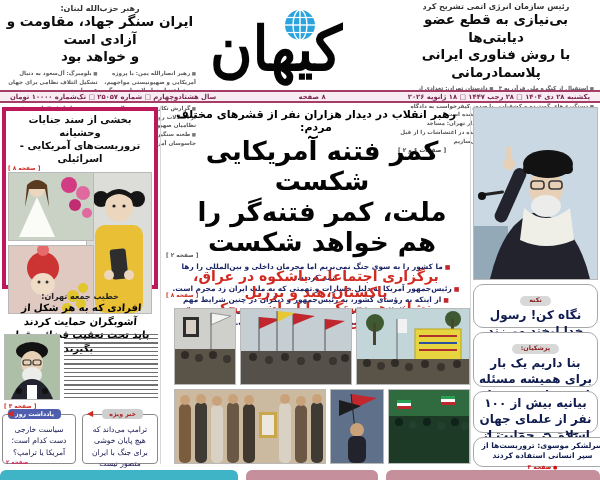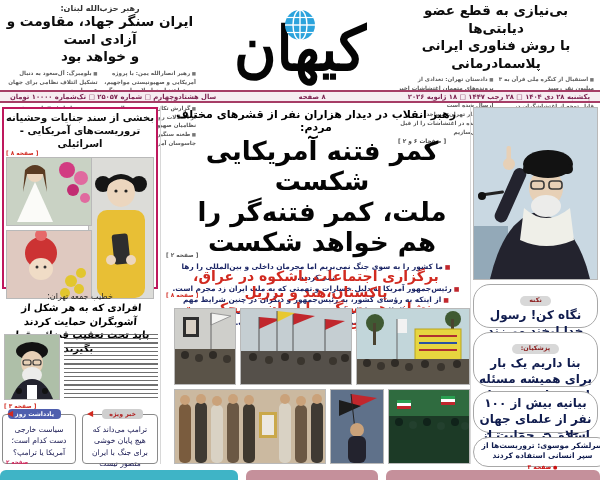--- a/index.html
+++ b/index.html
@@ -26,32 +26,32 @@
   
   .lead-kicker{font-size:11px;font-weight:bold;color:#000;text-align:center;}
   .lead-h{font-size:26px;font-weight:bold;color:#050505;text-align:center;letter-spacing:-.5px;margin-left:12px;}
   .lead-b{font-size:7.4px;font-weight:bold;color:#1c2666;text-align:center;line-height:1.5;}
   .lead-b::before{content:"■ ";color:#c1272d;font-size:6px;}
   .tiny-ref{font-size:5.8px;font-weight:bold;color:#555;}
   .red-h{font-size:14px;font-weight:bold;color:#d12a20;text-align:center;letter-spacing:-.3px;}
   .red-ref{font-size:5.8px;font-weight:bold;color:#d12a20;}
 
   
-  .rbox{border:1px solid #a8a8a8;border-radius:17px;background:#fff;box-sizing:border-box;
+  .rbox{border:1px solid #a8a8a8;border-radius:10px;background:#fff;box-sizing:border-box;
     padding:2px 4px;text-align:center;}
   .rbox-tag{display:inline-block;background:#d8d8d8;border-radius:5px;padding:0 9px;
     font-size:6.4px;font-weight:bold;color:#8a1a1a;line-height:1.5;}
   .rbox-body{font-size:12px;font-weight:bold;color:#101c4e;line-height:1.35;margin-top:1px;}
   .rbox-ref{font-size:6px;font-weight:bold;color:#cc1111;margin-top:1px;}
   .rbox-ref::before{content:"● ";font-size:5px;}
 
   
-  #crimes-box{border:2px solid #be185d;background:#fff;box-sizing:border-box;padding:2px;}
+  #crimes-box{border:4px solid #be185d;background:#fff;box-sizing:border-box;padding:2px;}
   .crimes-title{font-size:10px;font-weight:bold;color:#0d0d0d;text-align:center;line-height:1.3;}
-  .khatib-kicker{font-size:8px;font-weight:normal;color:#222;text-align:center;}
+  .khatib-kicker{font-size:8px;font-weight:bold;color:#222;text-align:center;}
   .khatib-h{font-size:10px;font-weight:bold;color:#000;text-align:center;line-height:1.35;transform:skewX(-4deg);}
   .fake-text{background:repeating-linear-gradient(#4c4c4c 0 1.1px,transparent 1.1px 4.2px);opacity:.8;}
   .sbox{border:1px solid #8a8a8a;border-radius:4px;background:#fff;box-sizing:border-box;
     text-align:center;padding:9px 3px 2px 3px;}
   .sbox-tag{position:absolute;top:-6px;right:14px;font-size:6.2px;font-weight:bold;
     border-radius:4px;padding:0 7px;line-height:1.6;white-space:nowrap;}
   .tag-gray{background:#cfcfcf;color:#b02020;}
   .tag-blue{background:#4f5fae;color:#fff;}
   .tag-arrow{position:absolute;top:-5px;left:4px;color:#d12a20;font-size:8px;line-height:1;}
   .sbox-body{font-size:7.6px;font-weight:normal;color:#14144e;line-height:1.5;}
@@ -60,20 +60,21 @@
   .vrule{width:1px;background:#d8d8d8;}
   .photo{border:1px solid #b9b9b9;box-sizing:border-box;overflow:hidden;background:#cfd6d2;}
   .footer-bar{height:14px;border-radius:6px 6px 0 0;}
 </style>
 </head>
 <body>
 
 <div id="page">
 
   <div class="abs" style="right:6px;top:2px;width:196px;">
+    <div class="mh-kicker">رئیس سازمان انرژی اتمی تشریح کرد</div>
     <div class="mh-headline">
       <div>بی‌نیازی به قطع عضو دیابتی‌ها</div>
       <div>با روش فناوری ایرانی پلاسمادرمانی</div>
     </div>
     <div class="mh-bullets">
       <div class="mh-col6">
         <div class="mh-b">استقبال از کنگره ملی قرآن به ۳ میلیون نفر رسید</div>
         <div class="mh-b">دستگیری‌های گسترده و کشفیات قابل توجه از اغتشاشگران در عملیات‌های پلیس کشور</div>
         <div class="mh-b">بانک مرکزی گزارش کرد: اسامی بانک‌های احتکارکننده مسکن</div>
       </div>
@@ -98,21 +99,21 @@
         <div class="mh-b">طعنه سنگین وزیر دفاع چین به جاسوسان آمریکا</div>
       </div>
       <div class="mh-col6">
         <div class="mh-b">بلومبرگ: آل‌سعود به دنبال تشکیل ائتلاف نظامی برای جهان عرب است</div>
         <div class="mh-b">تداوم تجاوز رژیم صهیونیستی در جنوب لبنان؛ ۳۰ بار به مقر یونیفل شلیک کرد</div>
         <div class="mh-ref">[ صفحات ۷ و آخر ]</div>
       </div>
     </div>
   </div>
 
-  <div class="abs" style="left:210px;top:8px;width:180px;height:80px;text-align:center;">
+  <div class="abs" style="left:210px;top:8px;width:180px;height:80px;text-align:left;">
     <div id="logo-text" class="abs" style="left:0;right:0;top:12px;">کیهان</div>
     <svg class="abs" style="left:73px;top:0;" width="34" height="34" viewBox="0 0 34 34">
       <circle cx="17" cy="17" r="15" fill="#2ba3dc"></circle>
       <ellipse cx="17" cy="17" rx="7" ry="15" fill="none" stroke="#fff" stroke-width="1.4"></ellipse>
       <line x1="2" y1="17" x2="32" y2="17" stroke="#fff" stroke-width="1.4"></line>
       <line x1="4" y1="9.5" x2="30" y2="9.5" stroke="#fff" stroke-width="1.2"></line>
       <line x1="4" y1="24.5" x2="30" y2="24.5" stroke="#fff" stroke-width="1.2"></line>
       <line x1="17" y1="2" x2="17" y2="32" stroke="#fff" stroke-width="1.4"></line>
     </svg>
   </div>

